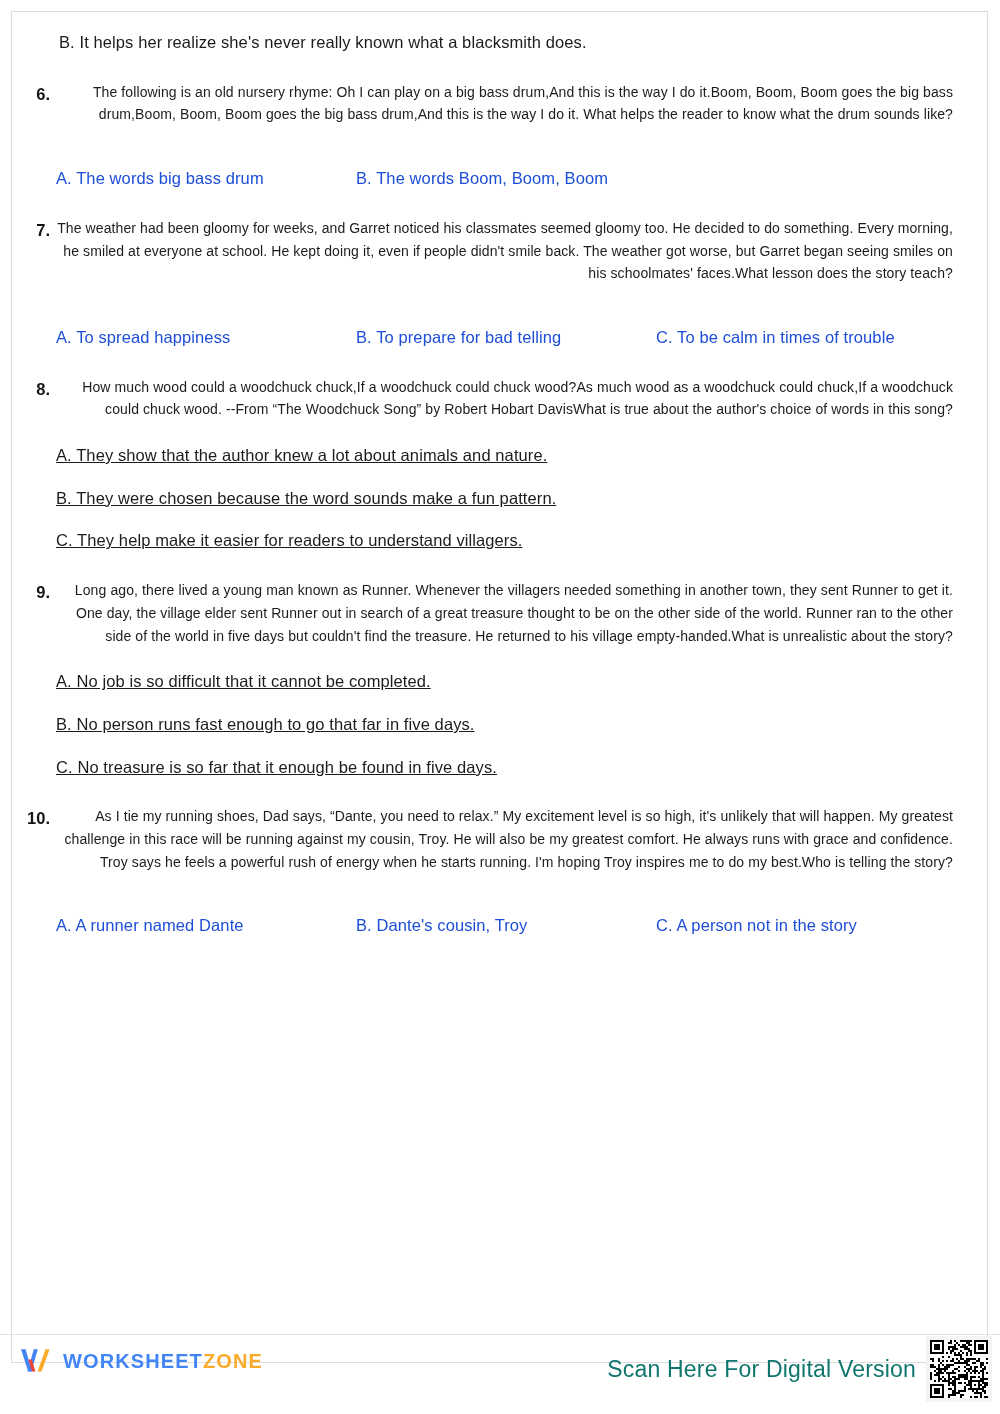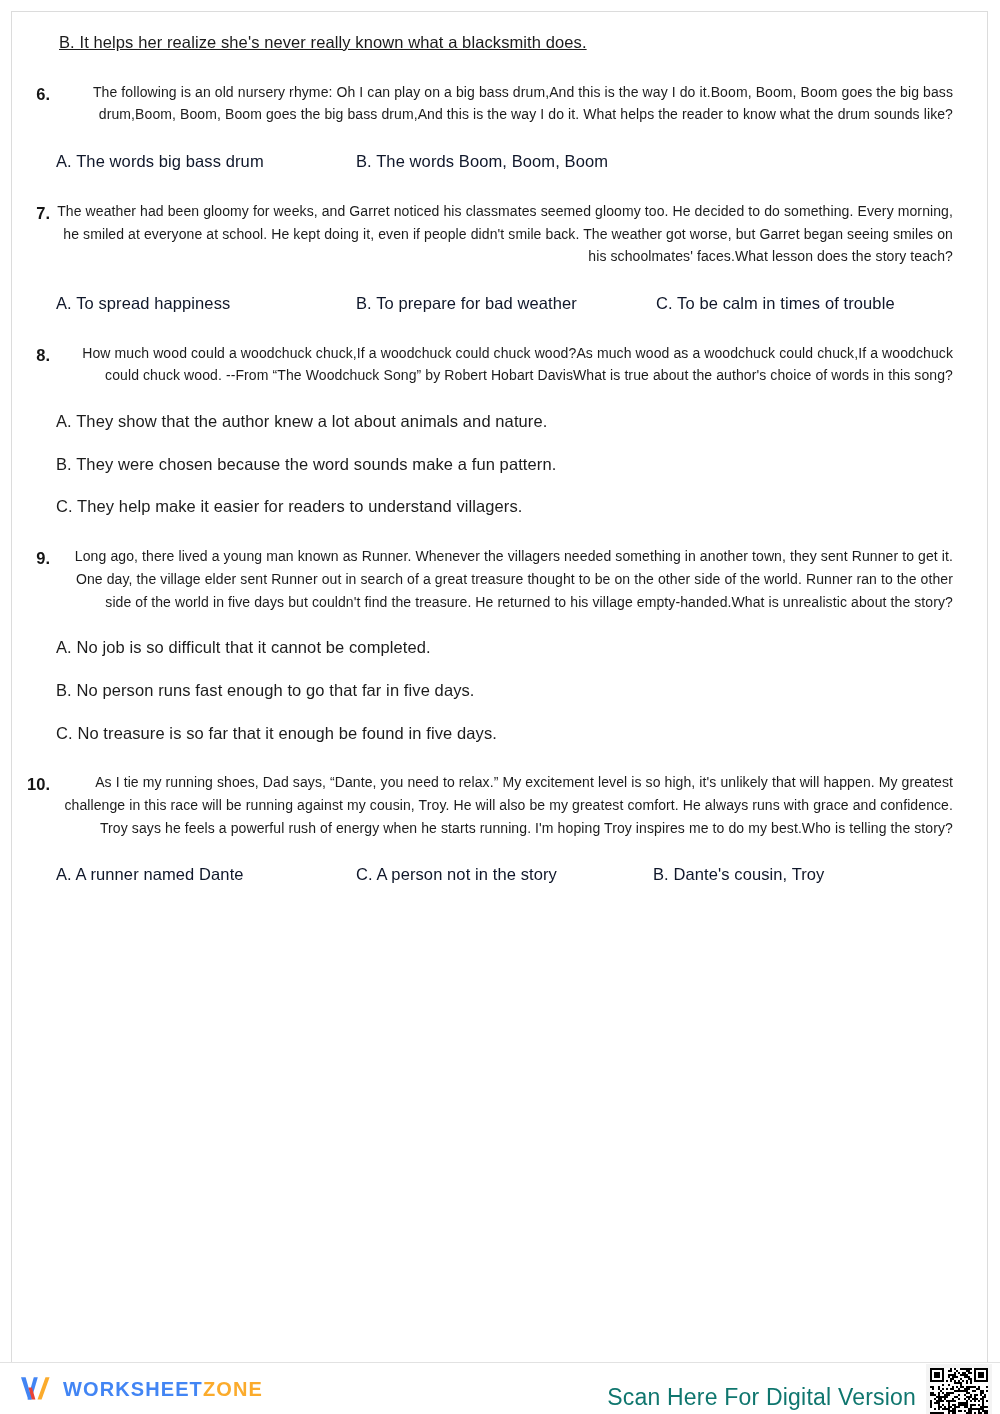--- a/index.html
+++ b/index.html
@@ -40,21 +40,20 @@
   
   .lead-options {
     padding-left: 47px;
   }
   .lead-option {
     font-size: 16.5px;
     line-height: 1.5;
     color: #1c1c1c;
     margin: 0 0 22px 0;
     letter-spacing: 0.1px;
-    text-decoration: underline;
   }
 
   
   .q-block {
     display: flex;
     align-items: flex-start;
     margin-top: 26px;
   }
   .q-num {
     width: 44px;
@@ -75,50 +74,51 @@
     font-size: 14px;
     line-height: 1.62;
     color: #1c1c1c;
     text-align: right;
     letter-spacing: 0.1px;
   }
 
   
   .opt-row {
     display: flex;
-    margin-top: 23px;
+    margin-top: 40px;
     font-size: 16.5px;
     line-height: 1.5;
-    color: #0f172a;
+    color: #1d4ed8;
   }
   .opt-row .opt {
     letter-spacing: 0.1px;
   }
   .opt-row .opt.c1 { width: 300px; min-width: 300px; }
   .opt-row .opt.c2 { width: 300px; min-width: 300px; }
   .opt-row .opt.c3 { flex: 1; }
 
   
   .opt-stack {
     margin-top: 22px;
+    text-decoration: underline;
   }
   .opt-stack .opt {
     font-size: 16.5px;
     line-height: 1.5;
     margin-bottom: 18px;
     letter-spacing: 0.1px;
     color: #1c1c1c;
   }
   .opt-stack .opt:last-child { margin-bottom: 0; }
 
   
   .footer {
     position: absolute;
     left: 0;
-    top: 1362px;
+    top: 1334px;
     width: 1000px;
     height: 52px;
   }
   .footer-rule {
     position: absolute;
     left: 0;
     top: 0;
     width: 1000px;
     height: 1px;
     background: #e2e2e2;
@@ -189,21 +189,21 @@
         </div>
       </div>
     </div>
 
     <div class="q-block">
       <div class="q-num">7.</div>
       <div class="q-body">
         <div class="q-text">The weather had been gloomy for weeks, and Garret noticed his classmates seemed gloomy too.  He decided to do something.  Every morning, he smiled at everyone at school.  He kept doing it, even if people didn't smile back.  The weather got worse, but Garret began seeing smiles on his schoolmates' faces.What lesson does the story teach?</div>
         <div class="opt-row">
           <div class="opt c1">A. To spread happiness</div>
-          <div class="opt c2">B. To prepare for bad weather</div>
+          <div class="opt c2">B. To prepare for bad telling</div>
           <div class="opt c3">C. To be calm in times of trouble</div>
         </div>
       </div>
     </div>
 
     <div class="q-block">
       <div class="q-num">8.</div>
       <div class="q-body">
         <div class="q-text">How much wood could a woodchuck chuck,If a woodchuck could chuck wood?As much wood as a woodchuck could chuck,If a woodchuck could chuck wood.     --From “The Woodchuck Song” by Robert Hobart DavisWhat is true about the author's choice of words in this song?</div>
         <div class="opt-stack">
@@ -225,22 +225,22 @@
         </div>
       </div>
     </div>
 
     <div class="q-block">
       <div class="q-num">10.</div>
       <div class="q-body">
         <div class="q-text">As I tie my running shoes, Dad says, “Dante, you need to relax.”  My excitement level is so high, it's unlikely that will happen.  My greatest challenge in this race will be running against my cousin, Troy.  He will also be my greatest comfort.  He always runs with grace and confidence.  Troy says he feels a powerful rush of energy when he starts running.  I'm hoping Troy inspires me to do my best.Who is telling the story?</div>
         <div class="opt-row">
           <div class="opt c1">A. A runner named Dante</div>
+          <div class="opt c2">B. Dante's cousin, Troy</div>
           <div class="opt c3">C. A person not in the story</div>
-          <div class="opt c2">B. Dante's cousin, Troy</div>
         </div>
       </div>
     </div>
 
   </div>
 </div>
 
 <div class="footer">
   <div class="footer-rule"></div>
 

